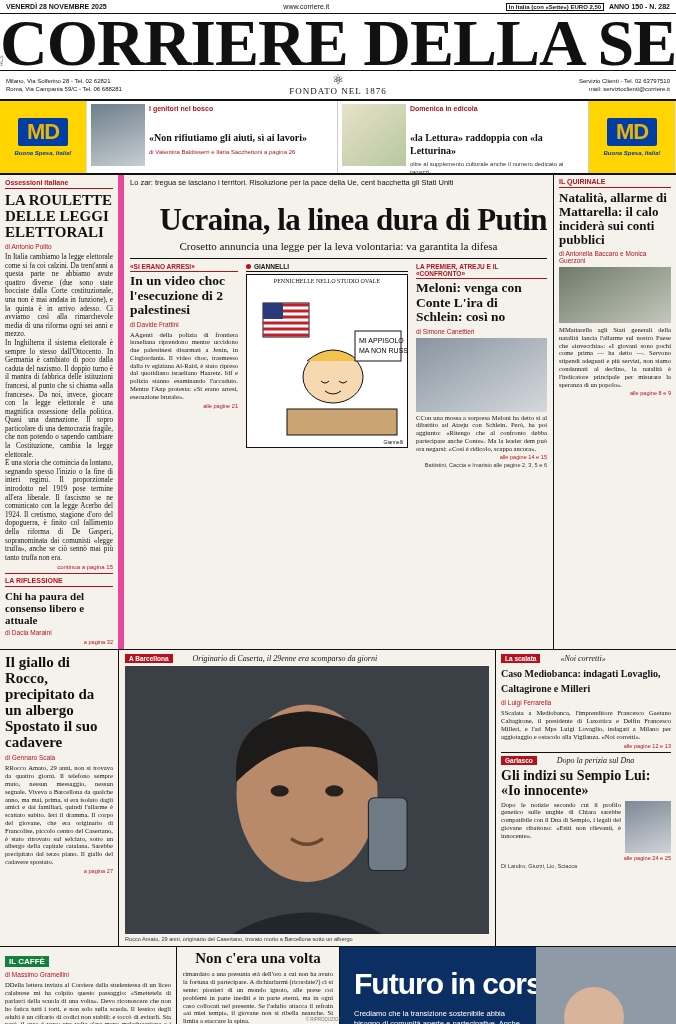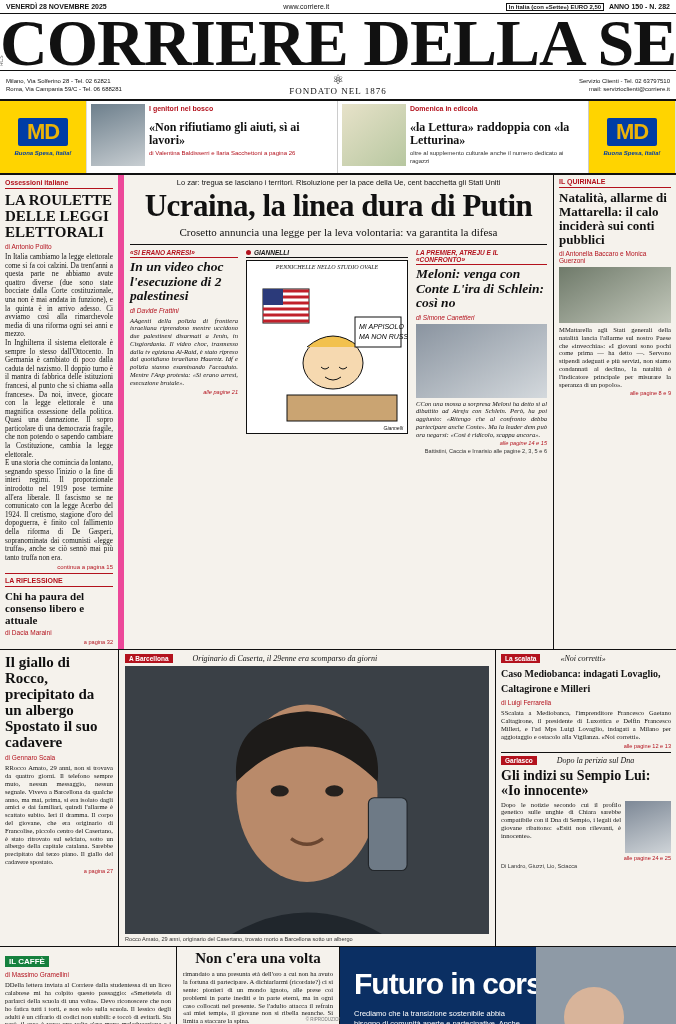--- a/index.html
+++ b/index.html
@@ -52,21 +52,21 @@
   .ad-md .logo{
     background:#003da5;color:#eab308;font-family:"Liberation Sans",sans-serif;
     font-weight:bold;font-size:22px;padding:1px 9px;border-radius:2px;letter-spacing:-1px;
   }
   .ad-md .tag{font-family:"Liberation Sans",sans-serif;font-size:6px;font-style:italic;margin-top:4px;color:#003da5;font-weight:bold;}
   .promo{flex:1;display:flex;padding:3px 4px;gap:4px;border-right:1px solid #ccc;}
   .promo .thumb{width:54px;height:62px;flex:none;background:#8a9aa5;overflow:hidden;position:relative;}
   .promo .thumb.c{width:64px;background:#cfe3f0;}
   .promo .txt{flex:1;}
   .promo .kicker{font-family:"Liberation Sans",sans-serif;font-size:7px;font-weight:bold;color:#b3121d;line-height:9px;}
-  .promo .head{font-family:"Liberation Serif",serif;font-weight:bold;font-size:12px;line-height:12.5px;margin-top:8px;}
+  .promo .head{font-family:"Liberation Serif",serif;font-weight:bold;font-size:10px;line-height:12.5px;margin-top:19px;}
   .promo .byline{font-family:"Liberation Sans",sans-serif;font-size:6px;color:#b3121d;margin-top:3px;line-height:8px;}
   .promo .deck{font-family:"Liberation Sans",sans-serif;font-size:6px;color:#333;margin-top:3px;line-height:8px;}
 
   
   .maingrid{display:flex;border-bottom:1px solid #111;}
   .col-left{width:108px;border-right:6px solid #ec4899;padding:4px 5px 4px 5px;}
   .col-center{flex:1;padding:3px 6px 4px 6px;}
   .col-right{width:112px;border-left:1px solid #111;padding:3px 5px 4px 5px;}
 
   .sec-label{
@@ -74,31 +74,31 @@
     color:#b3121d;border-bottom:1px solid #b3121d;padding-bottom:2px;margin-bottom:3px;
   }
   .lead-title{
     font-family:"Liberation Serif",serif;font-weight:bold;font-size:15px;line-height:16px;
     margin:2px 0 3px 0;
   }
   .byline{font-family:"Liberation Sans",sans-serif;font-size:6.5px;color:#b3121d;margin-bottom:3px;}
   .body{font-size:7.2px;line-height:8.6px;text-align:justify;font-family:"Liberation Serif",serif;}
   .cont{font-family:"Liberation Sans",sans-serif;font-size:6px;color:#b3121d;text-align:right;margin-top:2px;}
 
-  .overline{font-family:"Liberation Sans",sans-serif;font-size:7.5px;line-height:9px;text-align:center;margin-bottom:2px;}
+  .overline{font-family:"Liberation Sans",sans-serif;font-size:7.5px;line-height:9px;text-align:left;margin-bottom:16px;}
   .mainhead{
     font-family:"Liberation Serif",serif;font-weight:bold;font-size:31px;line-height:33px;
-    text-align:center;letter-spacing:-0.5px;
+    text-align:right;letter-spacing:-0.5px;
   }
   .mainsub{
     font-family:"Liberation Serif",serif;font-size:11px;line-height:13px;text-align:center;
     border-bottom:1px solid #111;padding:4px 0 5px 0;margin-bottom:4px;
   }
 
-  .trio{display:flex;gap:8px;font-style:italic;}
+  .trio{display:flex;gap:8px;}
   .trio .c1{width:108px;}
   .trio .c2{width:162px;}
   .trio .c3{flex:1;}
   .tag-red{font-family:"Liberation Sans",sans-serif;font-size:6.5px;font-weight:bold;color:#b3121d;border-bottom:1px solid #b3121d;padding-bottom:1px;margin-bottom:2px;}
   .tag-black{font-family:"Liberation Sans",sans-serif;font-size:6.5px;font-weight:bold;color:#111;border-bottom:1px solid #111;padding-bottom:1px;margin-bottom:2px;display:flex;align-items:center;gap:3px;}
   .dot{width:5px;height:5px;border-radius:50%;background:#b3121d;display:inline-block;}
   .h2{font-family:"Liberation Serif",serif;font-weight:bold;font-size:13.5px;line-height:14.5px;margin-bottom:3px;}
   .pagelink{font-family:"Liberation Sans",sans-serif;font-size:5.6px;color:#b3121d;text-align:right;margin-top:2px;}
 
   

